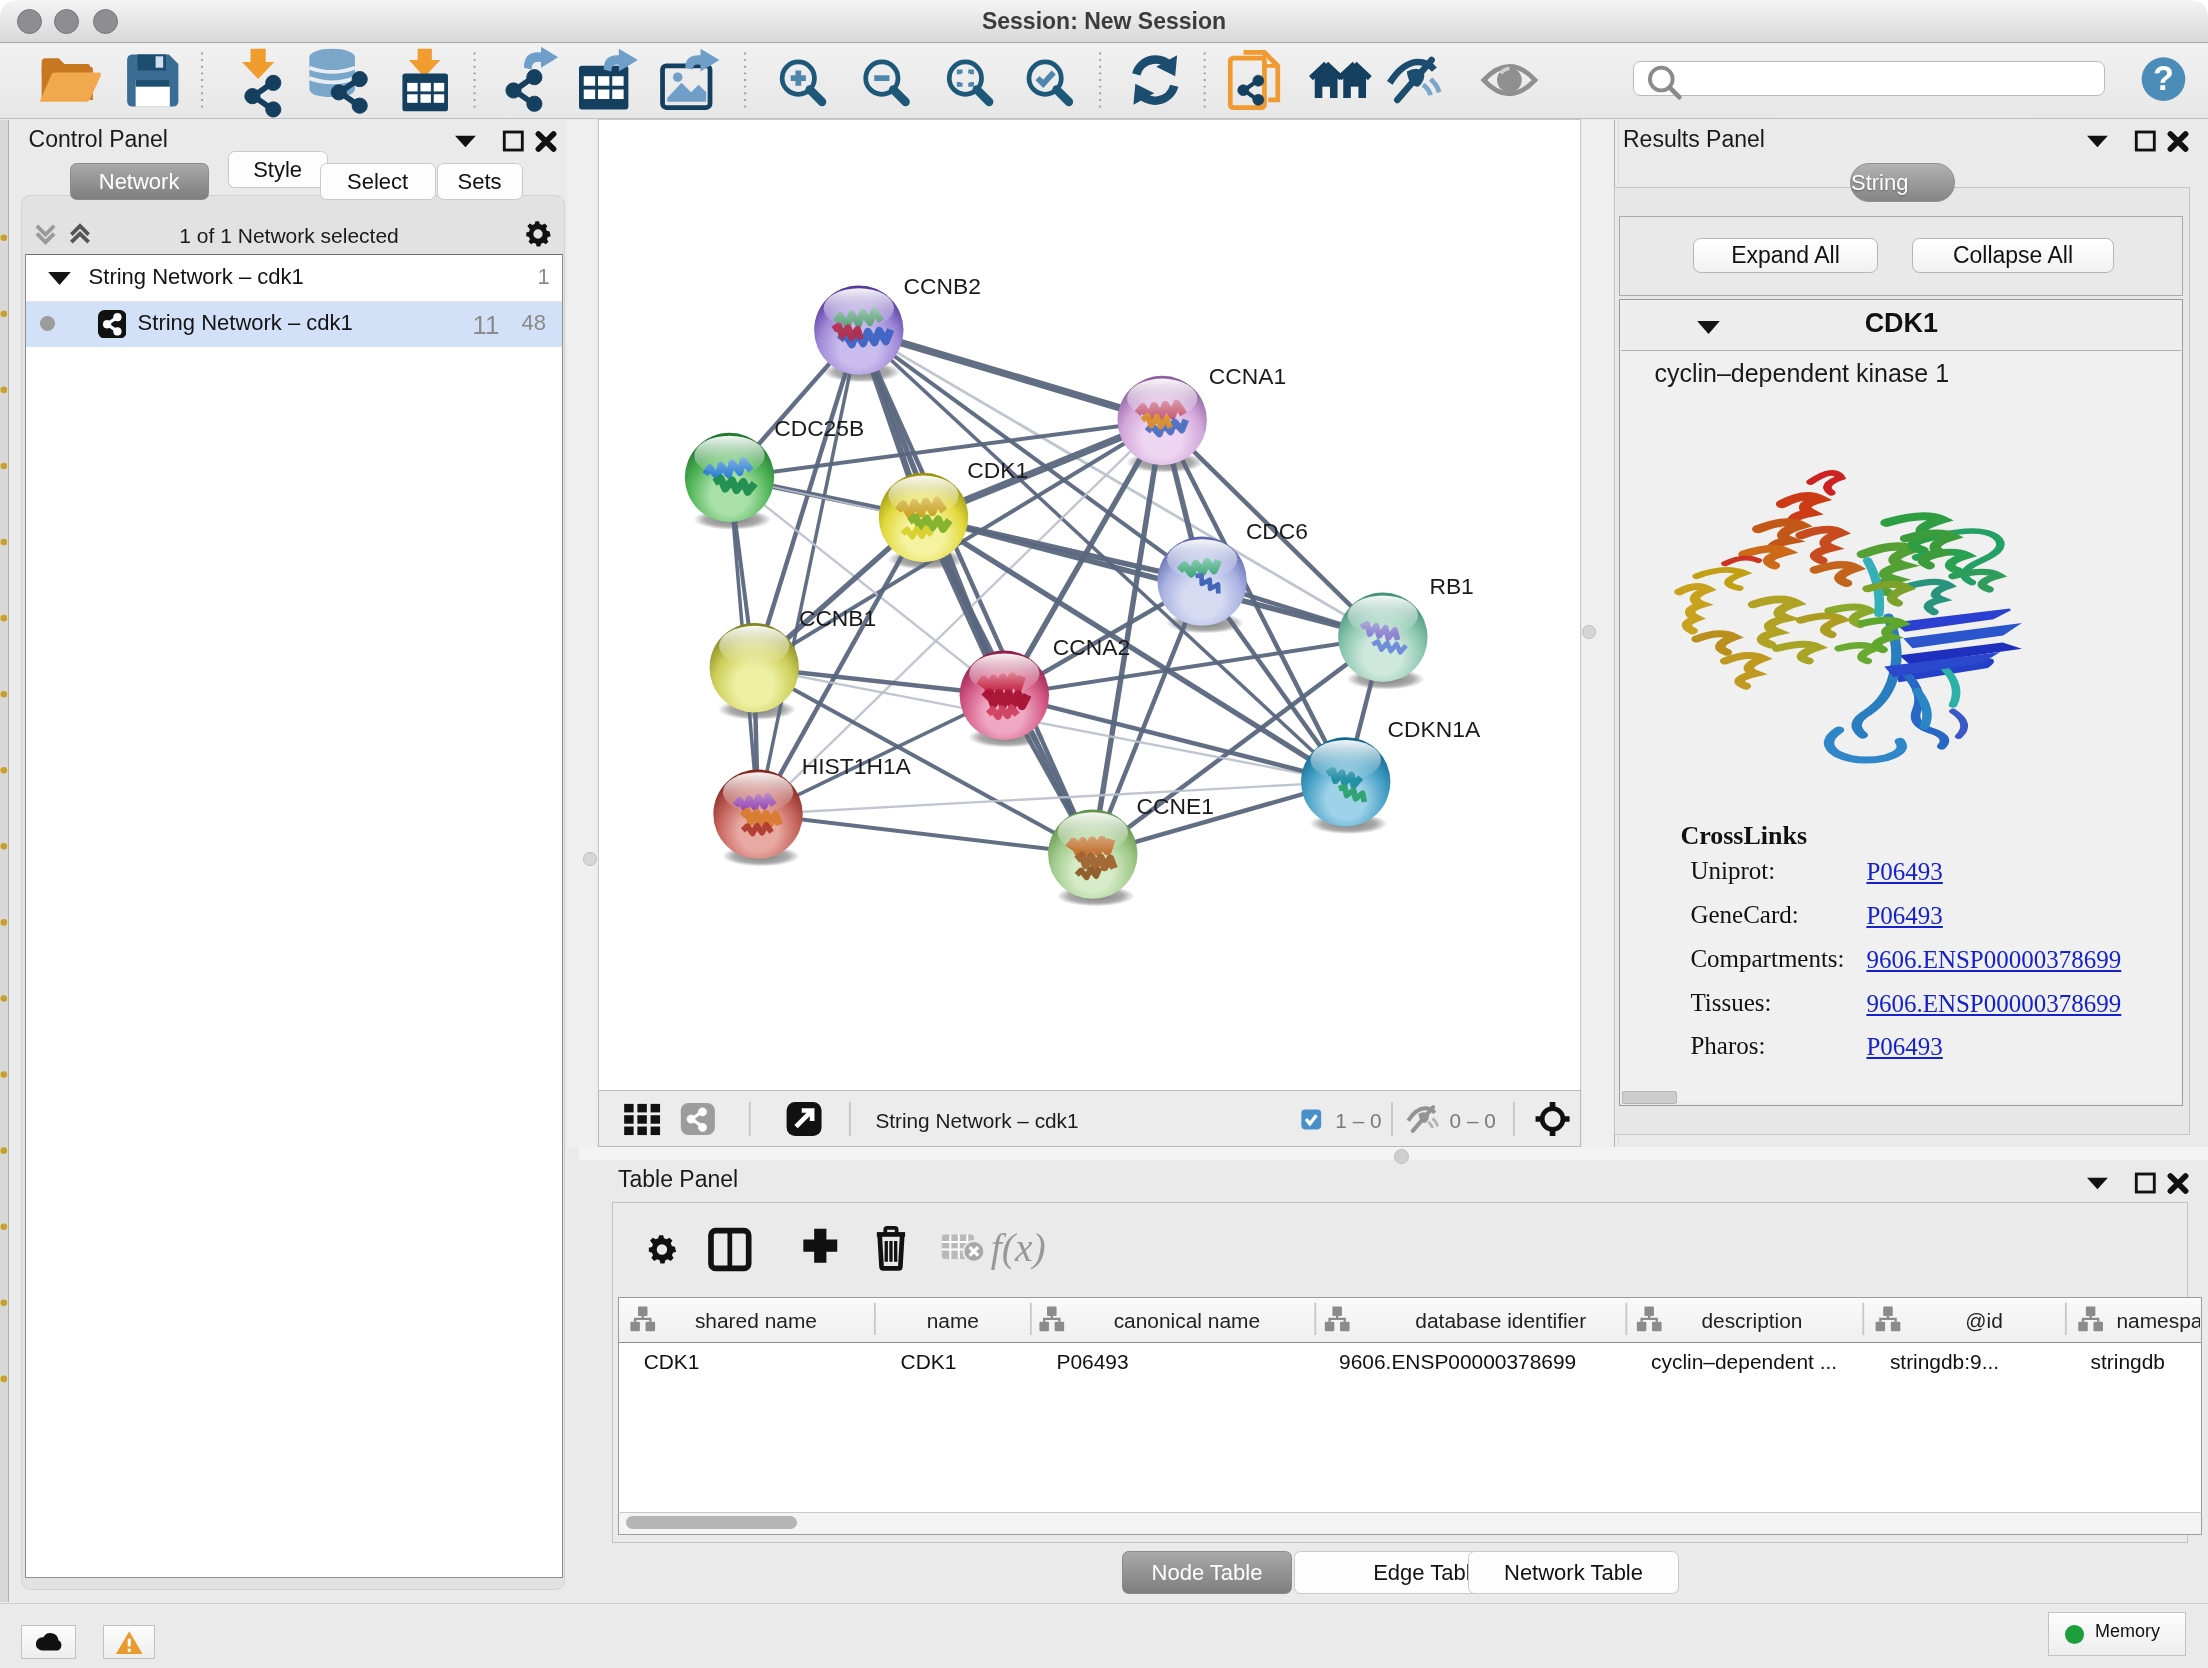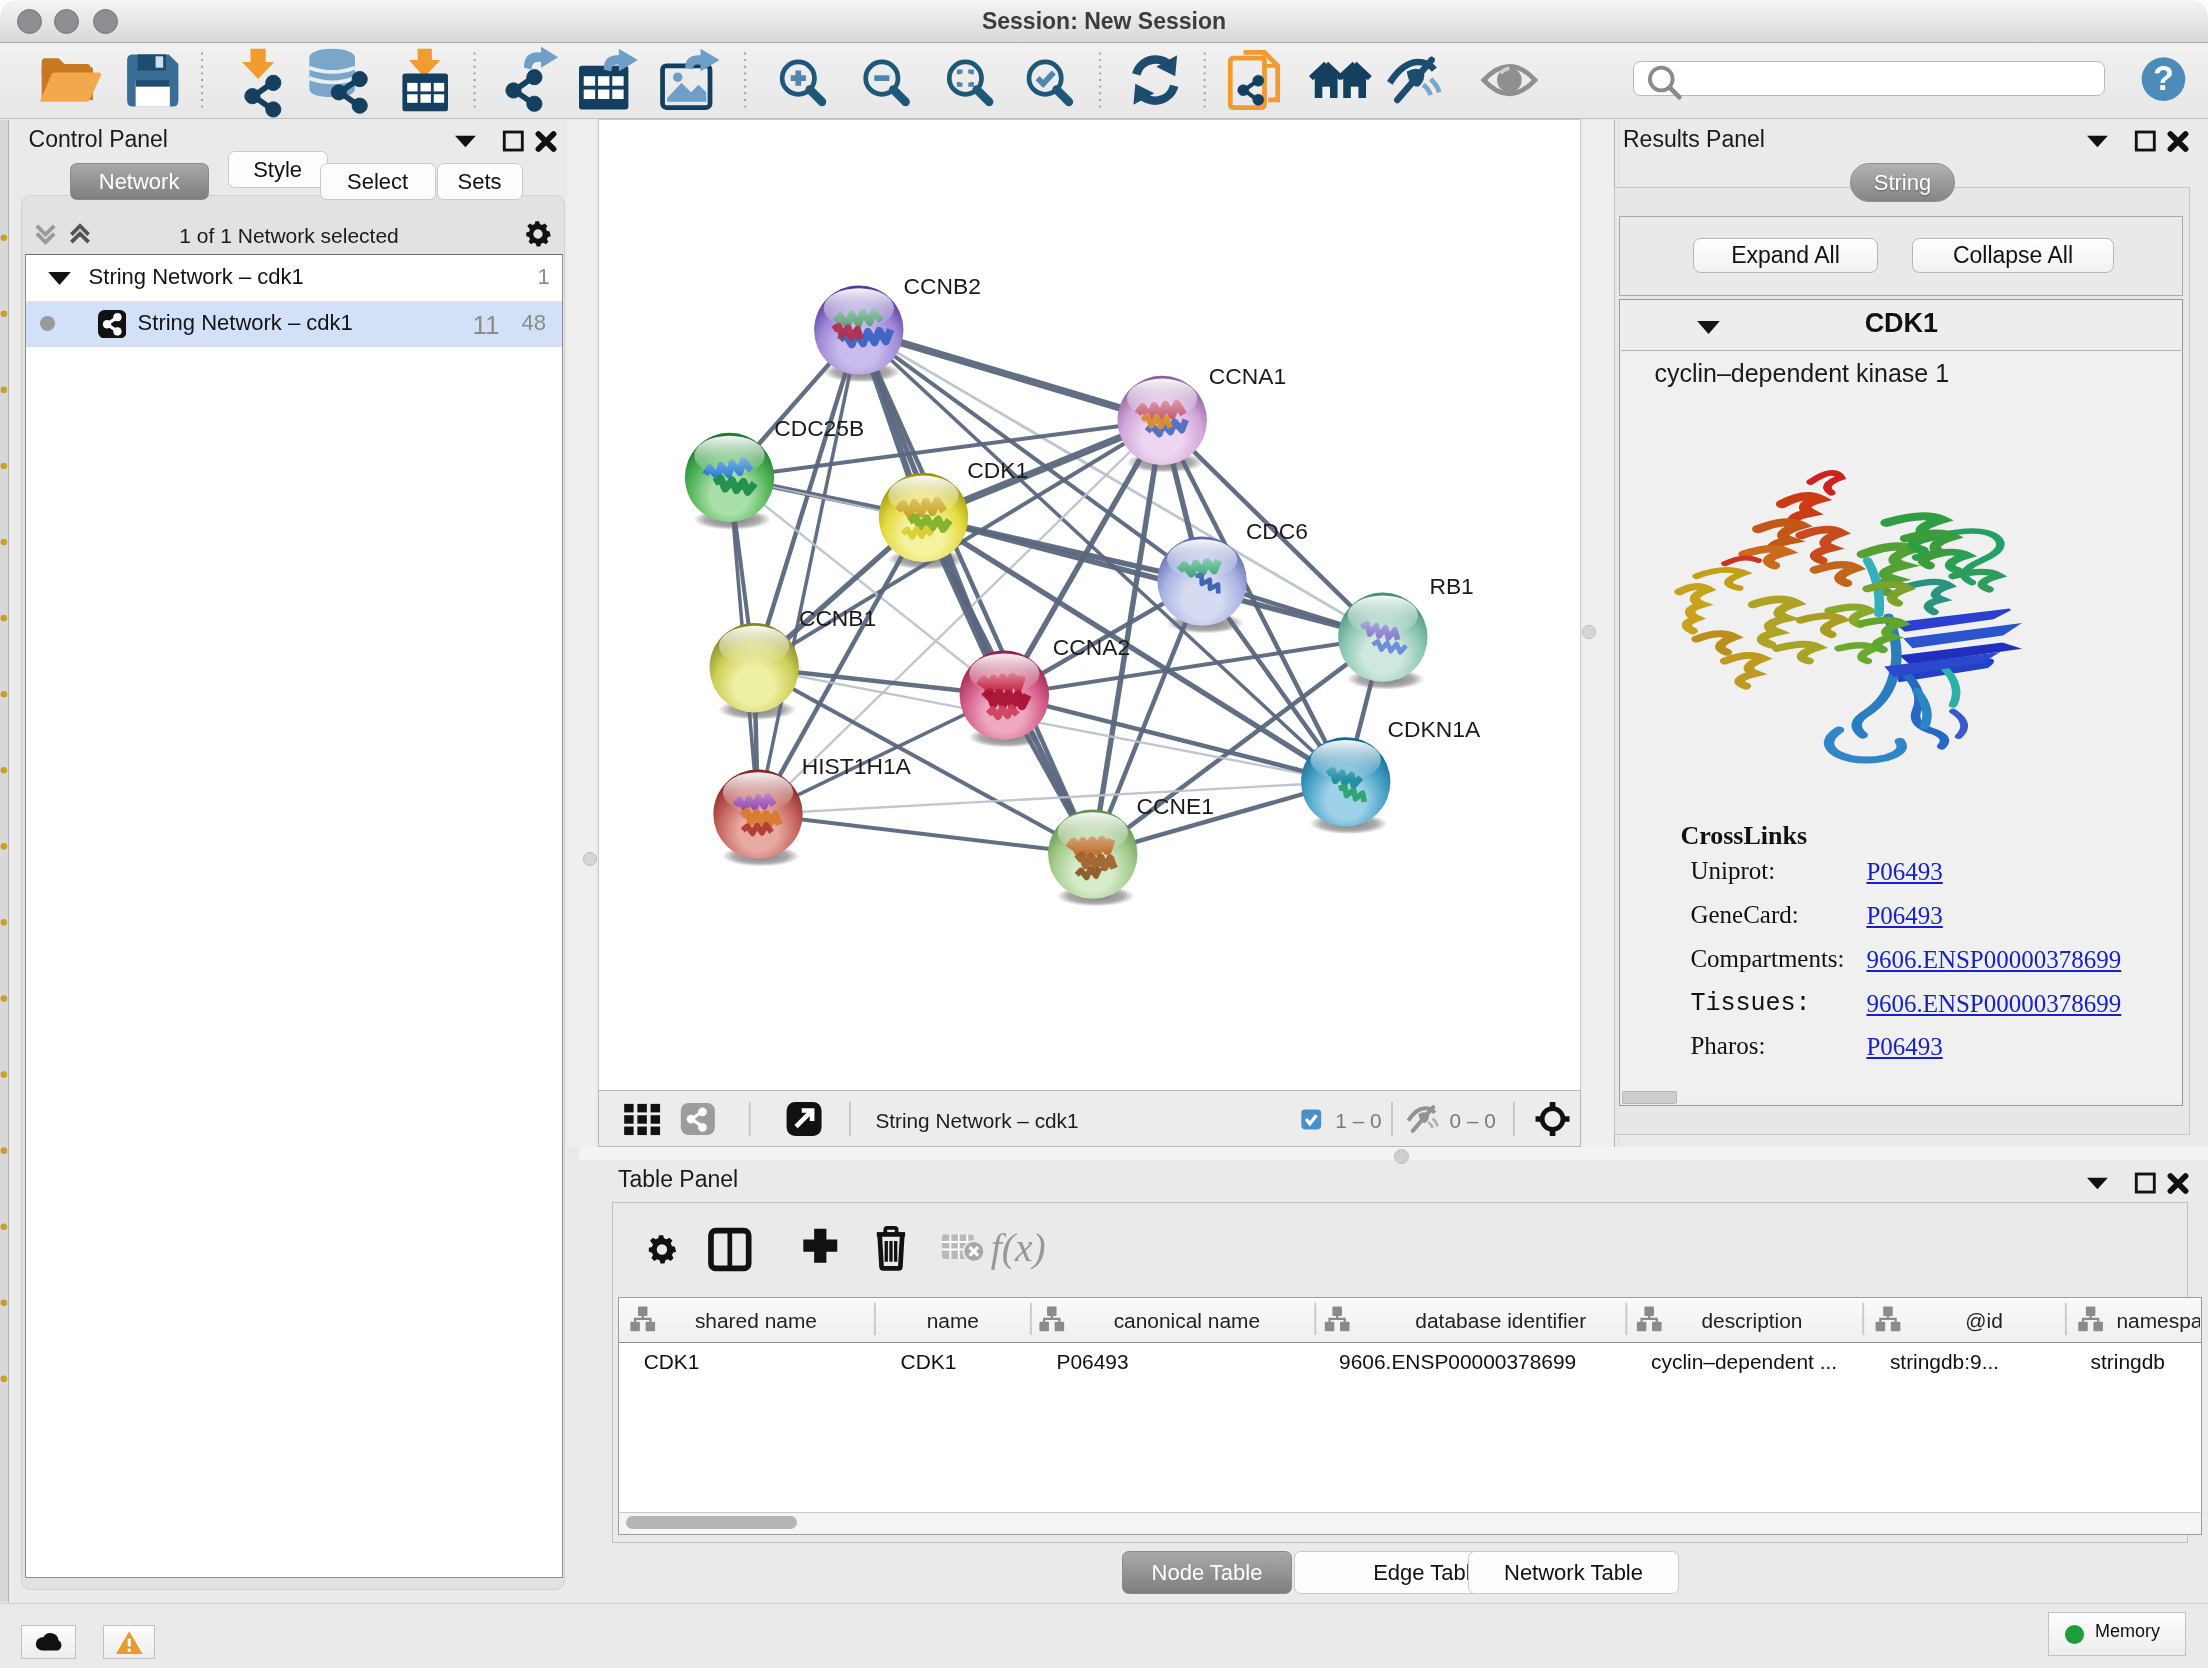--- a/index.html
+++ b/index.html
@@ -542,21 +542,21 @@
 <div class="abs" style="left:1394px;top:1149px;width:13.3px;height:13.3px;border-radius:50%;background:#cfcfcf;border:1px solid #bdbdbd;"></div>
 
 <div class="abs" id="resultspanel">
   <div class="abs" style="left:16px;top:6.7px;font-size:23px;color:#1a1a1a;">Results Panel</div>
   <svg class="abs" style="left:480px;top:11.4px;" width="109" height="23" viewBox="0 0 115 24">
     <path d="M0 6 L22 6 L11 18 Z" fill="#111"></path>
     <rect x="52" y="2" width="19" height="19" fill="none" stroke="#111" stroke-width="3"></rect>
     <path d="M88 4 L104 20 M104 4 L88 20" stroke="#111" stroke-width="6" stroke-linecap="round"></path>
   </svg>
   <div class="abs" style="left:6.7px;top:68px;width:574px;height:946px;background:#e7e7e7;border:1px solid #c6c6c6;"></div>
-  <div class="abs" style="left:243px;top:44px;width:103px;height:37px;border-radius:19px;background:linear-gradient(#b2b2b2,#858585);border:1px solid #909090;color:#fff;font-size:22px;text-align:center;line-height:37px;text-shadow:0 1px 1.9px rgba(0,0,0,0.35);">String</div>
+  <div class="abs" style="left:243px;top:44px;width:103px;height:37px;border-radius:19px;background:linear-gradient(#b2b2b2,#858585);border:1px solid #909090;color:#fff;font-size:22px;line-height:37px;text-shadow:0 1px 1.9px rgba(0,0,0,0.35);">String</div>
   <div class="abs" style="left:12.4px;top:97px;width:562px;height:78px;background:#e9e9e9;border:1px solid #aaa;"></div>
   <div class="abs" style="left:86px;top:119px;width:183px;height:33px;background:linear-gradient(#ffffff,#f1f1f1);border:1px solid #b5b5b5;border-radius:7.6px;font-size:23px;color:#111;text-align:center;line-height:33px;">Expand All</div>
   <div class="abs" style="left:305px;top:119px;width:200px;height:33px;background:linear-gradient(#ffffff,#f1f1f1);border:1px solid #b5b5b5;border-radius:7.6px;font-size:23px;color:#111;text-align:center;line-height:33px;">Collapse All</div>
   <div class="abs" style="left:12.4px;top:180px;width:562px;height:805px;background:#ededed;border:1px solid #9a9a9a;">
     <svg class="abs" style="left:76px;top:19px;" width="25" height="17" viewBox="0 0 26 18">
         <path d="M1 2 L25 2 L13 16 Z" fill="#141414"></path>
       </svg>
     <div class="abs" style="left:0;top:7.6px;width:100%;text-align:center;font-size:27px;font-weight:bold;color:#111;">CDK1</div>
     <div class="abs" style="left:1px;top:50px;width:560px;border-top:1px solid #b2b2b2;"></div>
     <div class="abs" style="left:1px;top:51px;width:560px;height:751px;background:#f0f0f0;"></div>
@@ -602,21 +602,21 @@
 <path d="M205 260 Q235 250 246 260 Q220 272 236 282 Q210 292 226 302" stroke="#5ea62e" stroke-width="11"></path>
 </g>
 </svg>
     <div class="abs" style="left:60px;top:521px;font-size:26px;font-weight:bold;color:#111;font-family:'Liberation Serif',serif;">CrossLinks</div>
     <div class="abs" style="left:70px;top:557px;font-size:25px;color:#111;font-family:'Liberation Serif',serif;">Uniprot:</div>
     <div class="abs" style="left:246px;top:557px;font-size:25px;"><span class="xlink">P06493</span></div>
     <div class="abs" style="left:70px;top:601px;font-size:25px;color:#111;font-family:'Liberation Serif',serif;">GeneCard:</div>
     <div class="abs" style="left:246px;top:601px;font-size:25px;"><span class="xlink">P06493</span></div>
     <div class="abs" style="left:70px;top:645px;font-size:25px;color:#111;font-family:'Liberation Serif',serif;">Compartments:</div>
     <div class="abs" style="left:246px;top:645px;font-size:25px;"><span class="xlink">9606.ENSP00000378699</span></div>
-    <div class="abs" style="left:70px;top:689px;font-size:25px;color:#111;font-family:Liberation Mono, monospace;">Tissues:</div>
+    <div class="abs" style="left:70px;top:689px;font-size:25px;color:#111;font-family:Liberation Serif, serif;">Tissues:</div>
     <div class="abs" style="left:246px;top:689px;font-size:25px;"><span class="xlink">9606.ENSP00000378699</span></div>
     <div class="abs" style="left:70px;top:732px;font-size:25px;color:#111;font-family:'Liberation Serif',serif;">Pharos:</div>
     <div class="abs" style="left:246px;top:732px;font-size:25px;"><span class="xlink">P06493</span></div>
     <div class="abs" style="left:1.9px;top:791px;width:53px;height:11.4px;background:#cdcdcd;border:1px solid #b5b5b5;border-radius:1.9px;"></div>
   </div>
 </div>
 
 <div class="abs" id="tablepanel">
   <div class="abs" style="left:39px;top:3.8px;font-size:23px;color:#1a1a1a;">Table Panel</div>
   <svg class="abs" style="left:1508px;top:9.5px;" width="109" height="23" viewBox="0 0 115 24">

